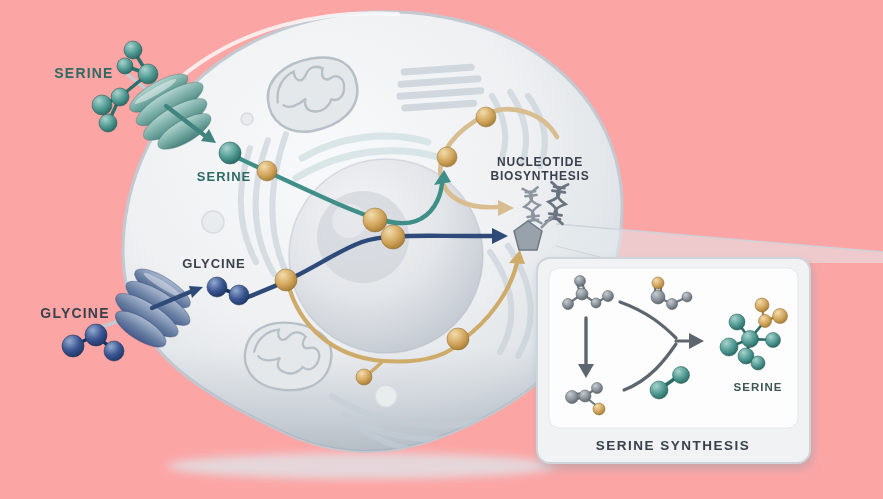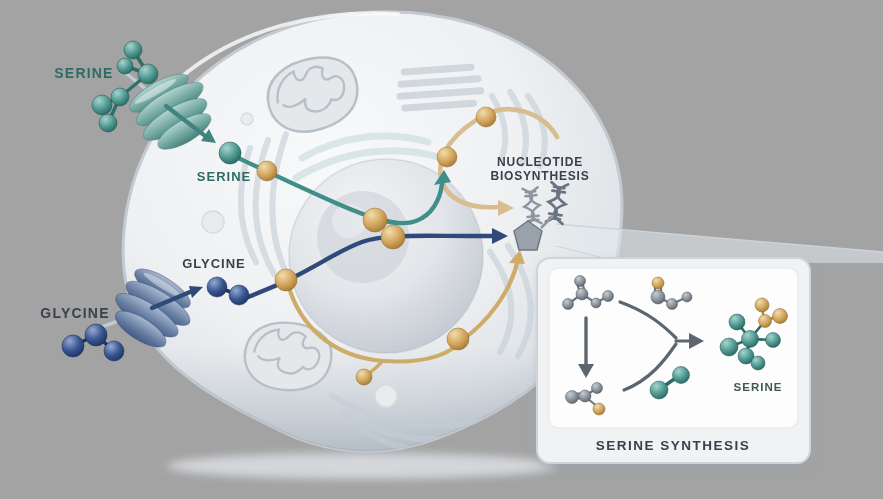--- a/index.html
+++ b/index.html
@@ -1,17 +1,17 @@
 <!DOCTYPE html>
 <html><head>
 <meta charset="utf-8">
 <style>
   html,body{margin:0;padding:0;background:#ffffff;}
   body{font-family:"Liberation Sans",sans-serif;}
-  .stage{position:relative;width:883px;height:499px;background:#a3a3a3;overflow:hidden;}
+  .stage{position:relative;width:883px;height:499px;background:#fca5a5;overflow:hidden;}
   svg{display:block;}
   text{font-family:"Liberation Sans",sans-serif;font-weight:700;}
   .lbl-lg{font-size:14px;letter-spacing:1.2px;}
   .lbl-md{font-size:13px;letter-spacing:1px;}
   .lbl-sm{font-size:12px;letter-spacing:0.8px;}
   .lbl-inset{font-size:11.5px;letter-spacing:1px;}
   .lbl-footer{font-size:13.5px;letter-spacing:1.5px;}
 </style>
 </head>
 <body>

